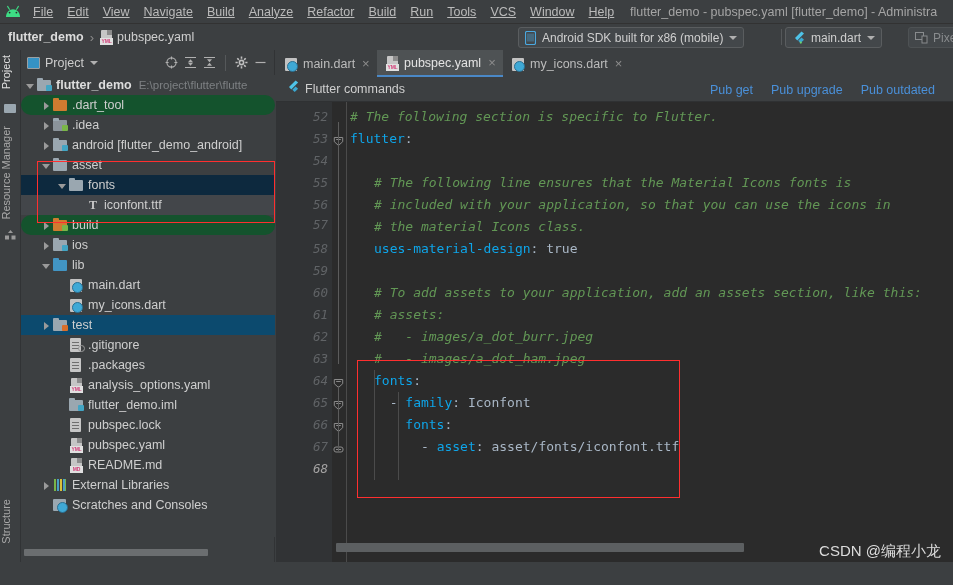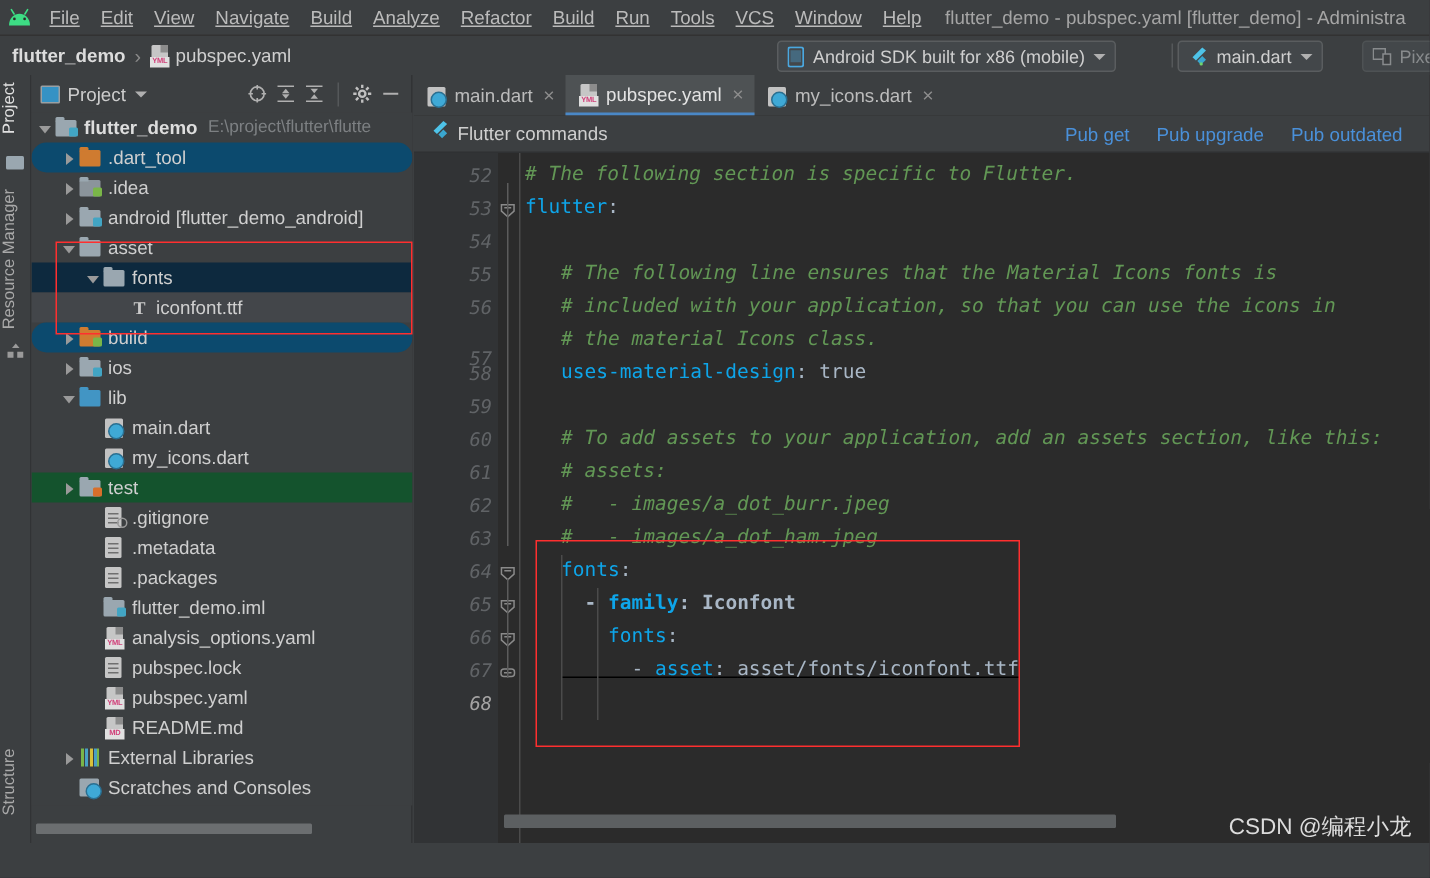--- a/index.html
+++ b/index.html
@@ -103,22 +103,22 @@
 
   .tree {
     position: absolute; left:0; top:25px; width: 254px; height: 462px;
     background: #3c3f41; overflow: hidden;
   }
   .trow {
     height: 20px; display: flex; align-items: center; font-size: 12.5px;
     color: #cfcfcf; white-space: nowrap; padding-right: 4px;
   }
   .trow.sel-blue  { background: #0d293e; }
-  .trow.sel-brown { background: #0c4a6e; border-radius: 10px; }
-  .trow.sel-green { background: #14532d; }
+  .trow.sel-brown { background: #14532d; border-radius: 10px; }
+  .trow.sel-green { background: #0c4a6e; }
   .trow.sel-grey  { background: #43464a; }
   .arrow {
     width: 11px; height: 11px; display:inline-block; position: relative; flex:0 0 auto;
   }
   .arrow.r::after{
     content:""; position:absolute; left:3px; top:2px; width:0;height:0;
     border-top:4px solid transparent;border-bottom:4px solid transparent;border-left:5px solid #9a9a9a;
   }
   .arrow.d::after{
     content:""; position:absolute; left:1px; top:4px; width:0;height:0;
@@ -463,49 +463,40 @@
           </span>
           <span class="tlabel">.gitignore</span>
         </div>
         <div class="trow ">
           <span class="arrow " style="margin-left: 36px;"></span>
           <span class="tico">
             <span class="fileico">
               <span class="lines"></span>
             </span>
           </span>
-          <span class="tlabel">.metadata</span>
-        </div>
-        <div class="trow ">
-          <span class="arrow " style="margin-left: 36px;"></span>
-          <span class="tico">
-            <span class="fileico">
-              <span class="lines"></span>
-            </span>
-          </span>
           <span class="tlabel">.packages</span>
-        </div>
-        <div class="trow ">
-          <span class="arrow " style="margin-left: 36px;"></span>
-          <span class="tico">
-            <span class="folder"></span>
-            <span class="fbadge cy"></span>
-          </span>
-          <span class="tlabel">flutter_demo.iml</span>
         </div>
         <div class="trow ">
           <span class="arrow " style="margin-left: 36px;"></span>
           <span class="tico">
             <span class="yml-ico" style="position:absolute;left:2px;top:0;">
               <span class="sheet"></span>
               <span class="fold"></span>
               <span class="badge">YML</span>
             </span>
           </span>
           <span class="tlabel">analysis_options.yaml</span>
+        </div>
+        <div class="trow ">
+          <span class="arrow " style="margin-left: 36px;"></span>
+          <span class="tico">
+            <span class="folder"></span>
+            <span class="fbadge cy"></span>
+          </span>
+          <span class="tlabel">flutter_demo.iml</span>
         </div>
         <div class="trow ">
           <span class="arrow " style="margin-left: 36px;"></span>
           <span class="tico">
             <span class="fileico">
               <span class="lines"></span>
             </span>
           </span>
           <span class="tlabel">pubspec.lock</span>
         </div>
@@ -597,21 +588,21 @@
         </div>
     </div>
 
     <div class="codewrap">
       <div class="gutter" id="gutter">
           <div class="lnum" style="top: 4px;">52</div>
           <div class="lnum" style="top: 26px;">53</div>
           <div class="lnum" style="top: 48px;">54</div>
           <div class="lnum" style="top: 70px;">55</div>
           <div class="lnum" style="top: 92px;">56</div>
-          <div class="lnum" style="top: 126px;">57</div>
+          <div class="lnum" style="top: 112px;">57</div>
           <div class="lnum" style="top: 136px; margin-left: 36px;">58</div>
           <div class="lnum" style="top: 158px;">59</div>
           <div class="lnum" style="top: 180px;">60</div>
           <div class="lnum" style="top: 202px;">61</div>
           <div class="lnum" style="top: 224px;">62</div>
           <div class="lnum" style="top: 246px;">63</div>
           <div class="lnum" style="top: 268px;">64</div>
           <div class="lnum" style="top: 290px;">65</div>
           <div class="lnum" style="top: 312px;">66</div>
           <div class="lnum" style="top: 334px;">67</div>
@@ -649,23 +640,23 @@
           <div class="cline" style="top: 70px; padding-left: 28px;"><span class="c-com"># The following line ensures that the Material Icons fonts is</span></div>
           <div class="cline" style="top: 92px; padding-left: 28px;"><span class="c-com"># included with your application, so that you can use the icons in</span></div>
           <div class="cline" style="top: 114px; padding-left: 28px;"><span class="c-com"># the material Icons class.</span></div>
           <div class="cline" style="top: 136px; padding-left: 28px;"><span class="c-key">uses-material-design</span><span class="c-val">: </span><span class="c-bool">true</span></div>
           <div class="cline" style="top: 158px; padding-left: 4px;"></div>
           <div class="cline" style="top: 180px; padding-left: 28px;"><span class="c-com"># To add assets to your application, add an assets section, like this:</span></div>
           <div class="cline" style="top: 202px; padding-left: 28px;"><span class="c-com"># assets:</span></div>
           <div class="cline" style="top: 224px; padding-left: 28px;"><span class="c-com">#   - images/a_dot_burr.jpeg</span></div>
           <div class="cline" style="top: 246px; padding-left: 28px;"><span class="c-com">#   - images/a_dot_ham.jpeg</span></div>
           <div class="cline" style="top: 268px; padding-left: 28px;"><span class="c-key">fonts</span><span class="c-val">:</span></div>
-          <div class="cline" style="top: 290px; padding-left: 28px; font-weight: bold;"><span class="c-val">  - </span><span class="c-key">family</span><span class="c-val">: </span><span class="c-str">Iconfont</span></div>
+          <div class="cline" style="top: 290px; padding-left: 28px;"><span class="c-val">  - </span><span class="c-key">family</span><span class="c-val">: </span><span class="c-str">Iconfont</span></div>
           <div class="cline" style="top: 312px; padding-left: 28px;"><span class="c-val">    </span><span class="c-key">fonts</span><span class="c-val">:</span></div>
-          <div class="cline" style="top: 334px; padding-left: 28px; text-decoration: underline;"><span class="c-val">      - </span><span class="c-key">asset</span><span class="c-val">: </span><span class="c-str">asset/fonts/iconfont.ttf</span></div>
+          <div class="cline" style="top: 334px; padding-left: 28px;"><span class="c-val">      - </span><span class="c-key">asset</span><span class="c-val">: </span><span class="c-str">asset/fonts/iconfont.ttf</span></div>
           <div class="cline" style="top: 356px; padding-left: 4px;"></div>
           <div class="indent-guide" style="left: 28px; top: 268px; height: 110px;"></div>
           <div class="indent-guide" style="left: 52px; top: 290px; height: 88px;"></div>
         </div>
       <div class="ed-hscroll">
         <div class="thumb"></div>
       </div>
     </div>
   </div>
 

